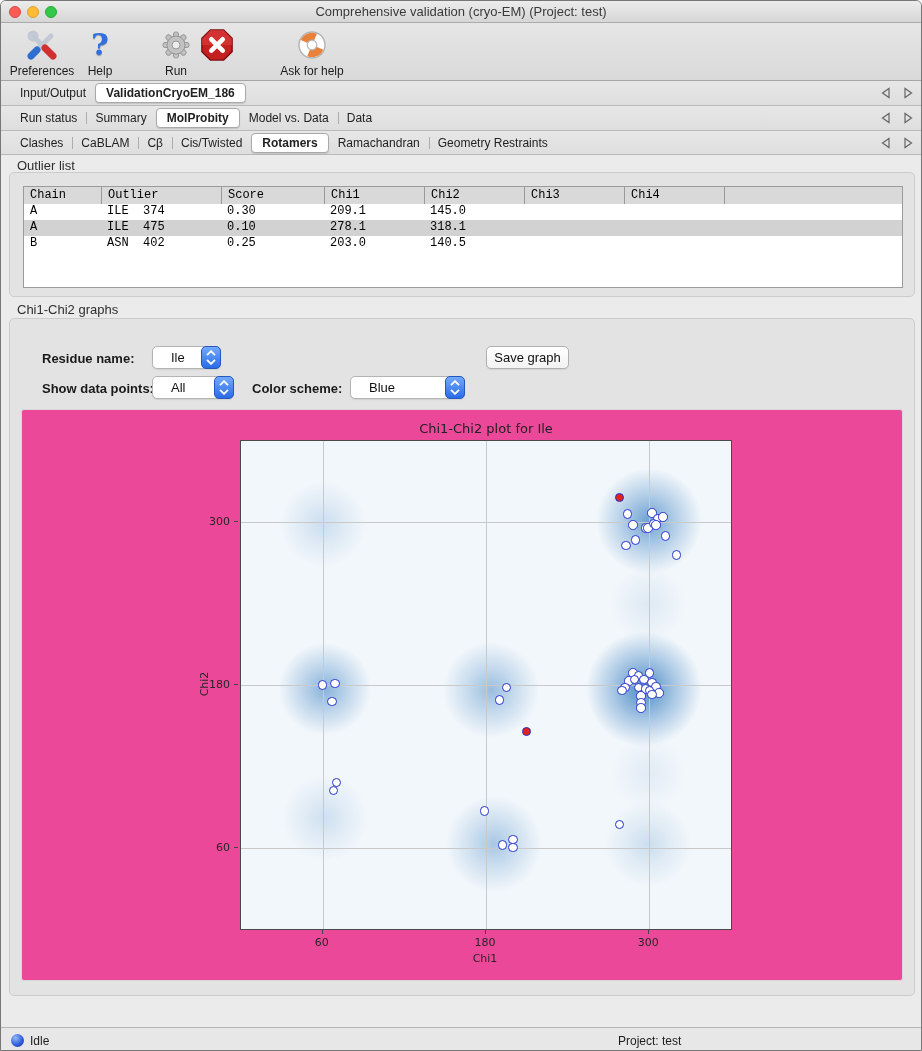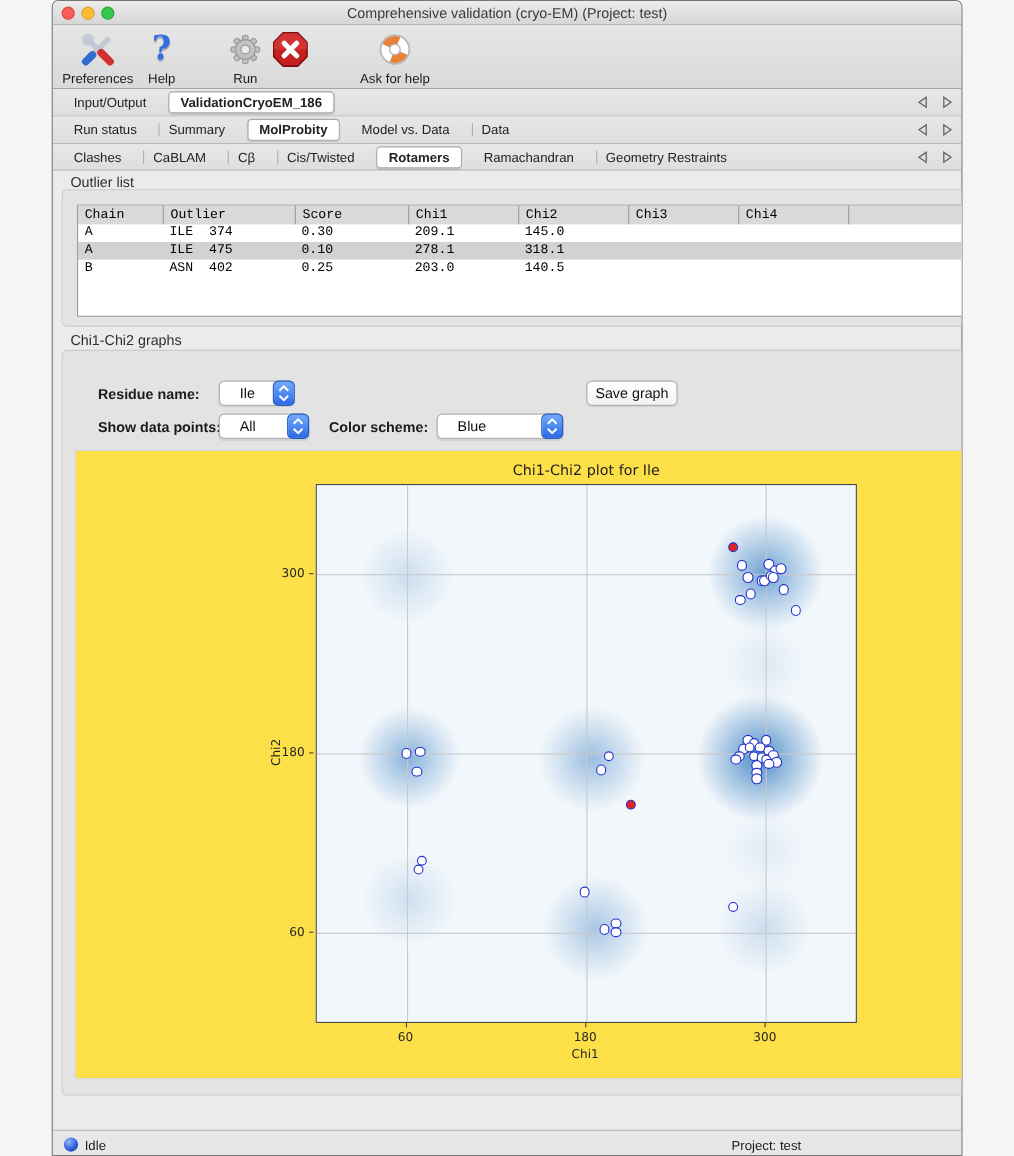--- a/index.html
+++ b/index.html
@@ -1,18 +1,18 @@
 <!DOCTYPE html>
 <html><head>
 <meta charset="utf-8">
 <style>
   html,body{margin:0;padding:0;background:#f5f5f5;}
   *{box-sizing:border-box;}
   #window{
-    position:relative;width:828px;height:1051px;margin:0 auto;
+    position:relative;width:922px;height:1051px;margin:0 auto;
     font-family:"Liberation Sans","DejaVu Sans",sans-serif;
     background:#ebebeb;overflow:hidden;border:1px solid #777;
     border-radius:6px 6px 0 0;
   }
   
   .titlebar{position:absolute;left:0;top:0;width:100%;height:22px;
     background:linear-gradient(#ececec,#d6d6d6);border-bottom:1px solid #ababab;}
   .titlebar .title{position:absolute;left:0;right:0;top:3px;text-align:center;
     font-size:13px;color:#3a3a3a;}
   .tl{position:absolute;top:5px;width:12px;height:12px;border-radius:50%;}
@@ -23,21 +23,21 @@
   .toolbar{position:absolute;left:0;top:22px;width:100%;height:58px;
     background:linear-gradient(#e6e6e6,#d9d9d9);border-bottom:1px solid #a5a5a5;}
   .toolitem{position:absolute;top:3px;display:flex;flex-direction:column;align-items:center;cursor:default;}
   .toolitem .ticon{height:38px;display:flex;align-items:center;justify-content:center;}
   .toolitem .tlabel{font-size:12px;color:#1c1c1c;margin-top:0px;white-space:nowrap;}
   .qmark{font-size:30px;font-weight:bold;color:#2f6fe0;line-height:34px;
     text-shadow:0 1px 1px rgba(0,0,60,.35);font-family:"DejaVu Serif",serif;}
   
   .tabrow{position:absolute;left:0;width:100%;height:25px;
     background:linear-gradient(#e7e7e7,#dedede);border-bottom:1px solid #b9b9b9;
-    display:flex;align-items:center;padding-left:10px;gap:11px;}
+    display:flex;align-items:center;padding-left:10px;}
   .tab{font-size:12px;color:#222;padding:3px 9px;white-space:nowrap;position:relative;}
   .tab.sep::before{content:"";position:absolute;left:0;top:4px;bottom:4px;width:1px;background:#adadad;}
   .tab.active{background:#ffffff;border:1px solid #a9a9a9;border-radius:4px;
     font-weight:bold;padding:2px 10px;box-shadow:0 1px 1px rgba(0,0,0,.12);}
   .rowarrows{position:absolute;right:8px;top:6px;display:flex;gap:14px;}
   .rowarrows svg{display:block;}
   
   .section-label{position:absolute;font-size:13px;color:#2e2e2e;}
   .groupbox{position:absolute;background:#e3e3e3;border:1px solid #cccccc;border-radius:5px;}
   
@@ -57,21 +57,21 @@
     font-size:13px;color:#111;box-shadow:0 1px 1px rgba(0,0,0,.08);}
   .dropdown .dval{padding-left:18px;}
   .dropdown .stepper{width:20px;height:23px;margin:-1px -1px -1px 0;border-radius:5px;
     background:linear-gradient(#74aafc,#2a6ae6);border:1px solid #2258c0;
     display:flex;align-items:center;justify-content:center;}
   .pushbtn{position:absolute;height:23px;background:linear-gradient(#ffffff,#f2f2f2);
     border:1px solid #b0b0b0;border-radius:5px;font-size:13px;color:#111;
     display:flex;align-items:center;justify-content:center;box-shadow:0 1px 1px rgba(0,0,0,.08);}
   
   .plotpanel{position:absolute;left:20px;top:408px;width:882px;height:572px;
-    background:#fde047;border:1px solid #d8d8d8;border-radius:3px;}
+    background:#ec4899;border:1px solid #d8d8d8;border-radius:3px;}
   .fig-title{position:absolute;left:464px;top:11px;transform:translateX(-50%);
     font-size:13px;color:#222;font-family:"DejaVu Sans",sans-serif;white-space:nowrap;}
   #axes{position:absolute;left:218px;top:30px;width:492px;height:490px;
     background:#f2f7fb;border:1px solid #4a4a4a;overflow:hidden;}
   .blob{position:absolute;border-radius:50%;}
   .gline{position:absolute;background:#c9c9c9;}
   .pt{position:absolute;border-radius:50%;}
   .ticklab{position:absolute;font-size:11px;color:#262626;font-family:"DejaVu Sans",sans-serif;}
   .tickmark{position:absolute;background:#444;}
   .axlabel{position:absolute;font-size:11px;color:#262626;font-family:"DejaVu Sans",sans-serif;}

